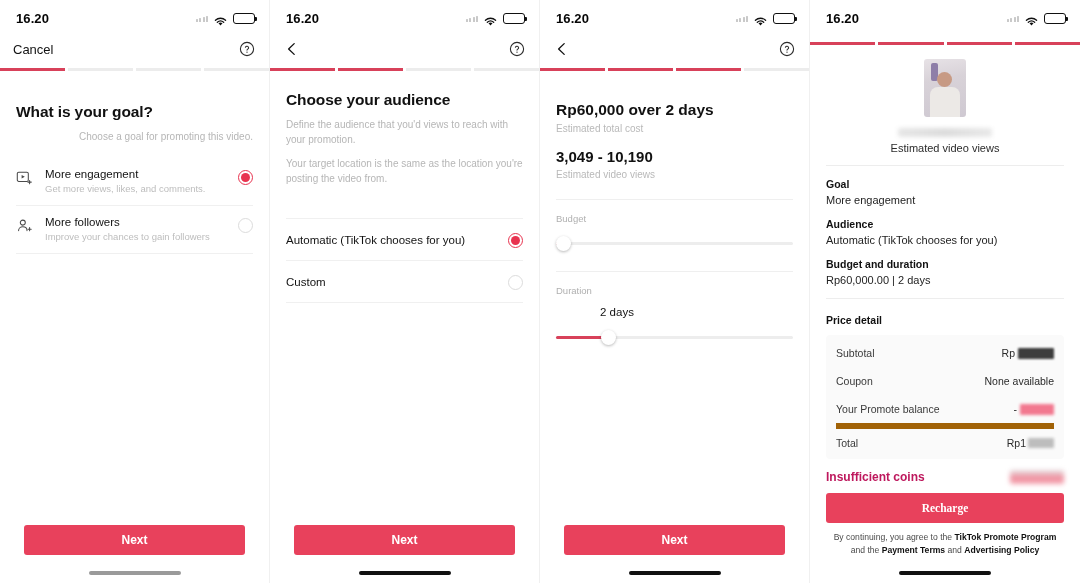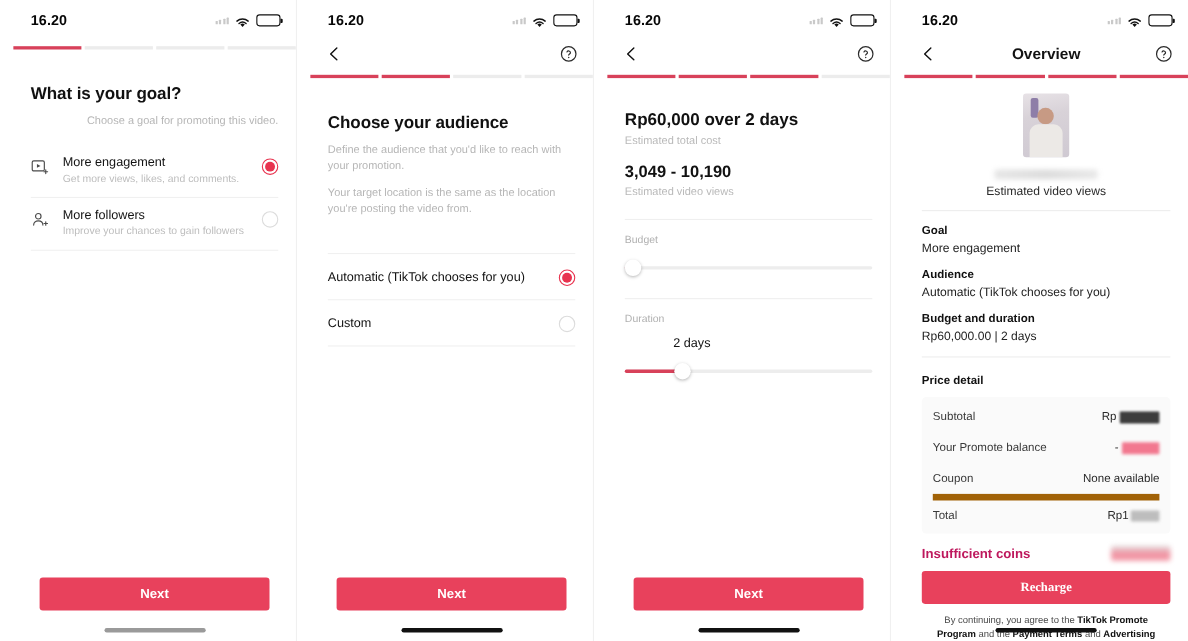--- a/index.html
+++ b/index.html
@@ -9,21 +9,20 @@
     font-family: "Liberation Sans", sans-serif;
     overflow: hidden;
   }
   .strip { display: flex; width: 1080px; height: 583px; }
   .panel {
     width: 270px; height: 583px;
     background: #ffffff;
     position: relative;
     overflow: hidden;
     border-right: 1px solid #f0f0f0;
-    margin-left: 12px;
   }
   .panel:last-child { border-right: none; }
 
   
   .statusbar {
     height: 36px;
     display: flex; align-items: center;
     justify-content: space-between;
     padding: 0 14px 0 16px;
   }
@@ -263,20 +262,30 @@
         <span class="wifi">
           <svg width="15" height="11" viewBox="0 0 15 11">
               <path d="M7.5 9.6l2-2.3a3 3 0 0 0-4 0l2 2.3z" fill="#111"></path>
               <path d="M2.4 4.2a7.6 7.6 0 0 1 10.2 0" stroke="#111" stroke-width="1.3" fill="none" stroke-linecap="round"></path>
               <path d="M4.3 6.3a4.9 4.9 0 0 1 6.4 0" stroke="#111" stroke-width="1.3" fill="none" stroke-linecap="round"></path>
             </svg>
         </span>
         <span class="battery"><span class="battery-fill"></span></span>
       </div>
     </div>
+    <div class="navbar">
+      <span class="nav-cancel">Cancel</span>
+      <span class="nav-help">
+        <svg width="16" height="16" viewBox="0 0 16 16">
+            <circle cx="8" cy="8" r="6.6" stroke="#2b2b2b" stroke-width="1.1" fill="none"></circle>
+            <path d="M6.4 6.2a1.7 1.7 0 0 1 3.2.7c0 1.1-1.6 1.2-1.6 2.2" stroke="#2b2b2b" stroke-width="1.05" fill="none" stroke-linecap="round"></path>
+            <circle cx="8" cy="11.2" r=".65" fill="#2b2b2b"></circle>
+          </svg>
+      </span>
+    </div>
     <div class="progress">
       <span class="seg on"></span>
       <span class="seg"></span>
       <span class="seg"></span>
       <span class="seg"></span>
     </div>
 
     <div class="content" style="padding-top:32px;">
       <div class="h1">What is your goal?</div>
       <div class="sub" style="margin-top:8px;text-align:right;">Choose a goal for promoting this video.</div>
@@ -353,23 +362,23 @@
           </svg>
       </span>
     </div>
     <div class="progress">
       <span class="seg on"></span>
       <span class="seg on"></span>
       <span class="seg"></span>
       <span class="seg"></span>
     </div>
 
-    <div class="content" style="padding-top:32px;">
+    <div class="content" style="padding-top:20px;">
       <div class="h1">Choose your audience</div>
-      <div class="sub" style="margin-top:8px;">Define the audience that you'd like to reach with your promotion.</div>
+      <div class="sub" style="margin-top:8px;">Define the audience that you'd views to reach with your promotion.</div>
       <div class="sub">Your target location is the same as the location you're posting the video from.</div>
 
       <div class="aud-list">
         <div class="aud">
           <span class="aud-label">Automatic (TikTok chooses for you)</span>
           <span class="radio sel"></span>
         </div>
         <div class="aud">
           <span class="aud-label">Custom</span>
           <span class="radio"></span>
@@ -465,35 +474,20 @@
         <span class="wifi">
           <svg width="15" height="11" viewBox="0 0 15 11">
               <path d="M7.5 9.6l2-2.3a3 3 0 0 0-4 0l2 2.3z" fill="#111"></path>
               <path d="M2.4 4.2a7.6 7.6 0 0 1 10.2 0" stroke="#111" stroke-width="1.3" fill="none" stroke-linecap="round"></path>
               <path d="M4.3 6.3a4.9 4.9 0 0 1 6.4 0" stroke="#111" stroke-width="1.3" fill="none" stroke-linecap="round"></path>
             </svg>
         </span>
         <span class="battery"><span class="battery-fill"></span></span>
       </div>
     </div>
-    <div class="navbar">
-      <span class="nav-back">
-        <svg width="16" height="16" viewBox="0 0 16 16">
-            <path d="M10.2 2.6L4.6 8l5.6 5.4" stroke="#111" stroke-width="1.3" fill="none" stroke-linecap="round" stroke-linejoin="round"></path>
-          </svg>
-      </span>
-      <span class="nav-title">Overview</span>
-      <span class="nav-help">
-        <svg width="16" height="16" viewBox="0 0 16 16">
-            <circle cx="8" cy="8" r="6.6" stroke="#2b2b2b" stroke-width="1.1" fill="none"></circle>
-            <path d="M6.4 6.2a1.7 1.7 0 0 1 3.2.7c0 1.1-1.6 1.2-1.6 2.2" stroke="#2b2b2b" stroke-width="1.05" fill="none" stroke-linecap="round"></path>
-            <circle cx="8" cy="11.2" r=".65" fill="#2b2b2b"></circle>
-          </svg>
-      </span>
-    </div>
     <div class="progress">
       <span class="seg on"></span>
       <span class="seg on"></span>
       <span class="seg on"></span>
       <span class="seg on"></span>
     </div>
 
     <div class="ov-thumb-wrap">
       <div class="ov-thumb">
         <span class="bottle"></span>
@@ -523,29 +517,29 @@
 
     <div class="price-card">
       <div class="price-row">
         <span>Subtotal</span>
         <span class="price-val">
             <span>Rp</span>
             <span class="blur-black"></span>
           </span>
       </div>
       <div class="price-row">
+        <span>Coupon</span>
+        <span class="price-val">None available</span>
+      </div>
+      <div class="price-row">
         <span>Your Promote balance</span>
         <span class="price-val">
             <span>-</span>
             <span class="blur-pink"></span>
           </span>
-      </div>
-      <div class="price-row">
-        <span>Coupon</span>
-        <span class="price-val">None available</span>
       </div>
       <div class="price-row div">
         <span>Total</span>
         <span class="price-val">
             <span>Rp1</span>
             <span class="blur-grey"></span>
           </span>
       </div>
     </div>
 

